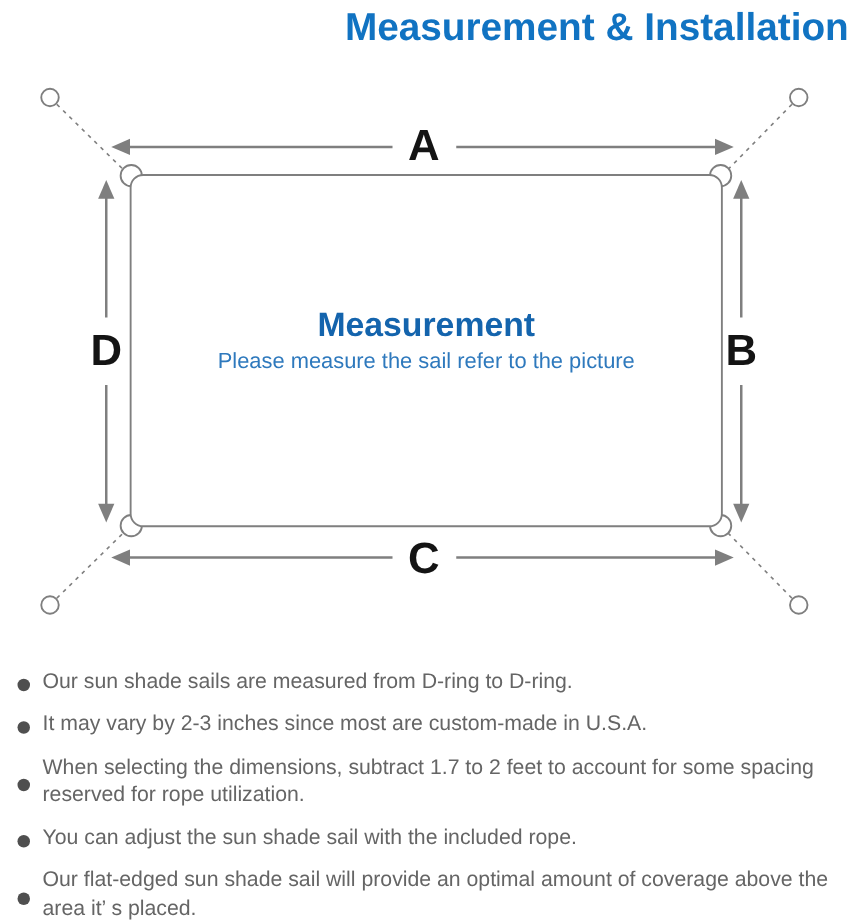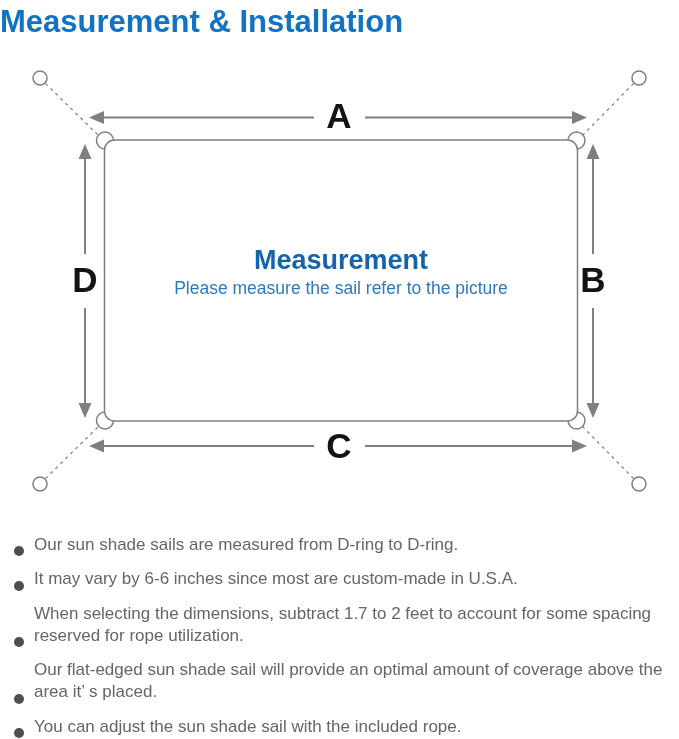--- a/index.html
+++ b/index.html
@@ -10,42 +10,42 @@
     --note-gray:#656565;
     --dot-gray:#4f4f4f;
     --label-black:#141414;
   }
   html,body{margin:0;padding:0;}
   body{
     width:679px;height:739px;background:#ffffff;overflow:hidden;
     font-family:"Liberation Sans", sans-serif;
   }
   .page-title{
-    height:42px;line-height:44px;text-align:left;
+    height:42px;line-height:44px;text-align:right;
     font-size:31px;font-weight:bold;color:var(--title-blue);
     white-space:nowrap;
   }
   svg{display:block;}
   .side-label{
     font-family:"Liberation Sans", sans-serif;
     font-size:35px;font-weight:bold;fill:var(--label-black);
   }
   .center-heading{
     font-family:"Liberation Sans", sans-serif;
     font-size:27px;font-weight:bold;fill:var(--heading-blue);
   }
   .center-caption{
     font-family:"Liberation Sans", sans-serif;
     font-size:17.5px;fill:var(--caption-blue);
   }
   .notes{
     list-style:none;margin:0;padding:14px 10px 0 12px;
   }
   .note{
-    display:flex;align-items:flex-end;margin-bottom:12px;
+    display:flex;align-items:center;margin-bottom:12px;
   }
   .dot{
     flex:0 0 auto;width:10px;height:10px;border-radius:50%;
     background:var(--dot-gray);margin:6px 10px 0 2px;
   }
   .note-text{
     font-size:17px;line-height:1.31;color:var(--note-gray);
   }
 </style>
 </head>
@@ -108,27 +108,27 @@
   <text x="341" y="294" text-anchor="middle" class="center-caption">Please measure the sail refer to the picture</text>
 </svg>
 
 <ul class="notes">
   <li class="note">
     <span class="dot"></span>
     <span class="note-text">Our sun shade sails are measured from D-ring to D-ring.</span>
   </li>
   <li class="note">
     <span class="dot"></span>
-    <span class="note-text">It may vary by 6-6 inches since most are custom-made in U.S.A.</span>
+    <span class="note-text">It may vary by 2-3 inches since most are custom-made in U.S.A.</span>
   </li>
   <li class="note">
     <span class="dot"></span>
     <span class="note-text">When selecting the dimensions, subtract 1.7 to 2 feet to account for some spacing reserved for rope utilization.</span>
   </li>
   <li class="note">
     <span class="dot"></span>
-    <span class="note-text">Our flat-edged sun shade sail will provide an optimal amount of coverage above the area it’ s placed.</span>
+    <span class="note-text">You can adjust the sun shade sail with the included rope.</span>
   </li>
   <li class="note">
     <span class="dot"></span>
-    <span class="note-text">You can adjust the sun shade sail with the included rope.</span>
+    <span class="note-text">Our flat-edged sun shade sail will provide an optimal amount of coverage above the area it’ s placed.</span>
   </li>
 </ul>
 
 </body></html>

